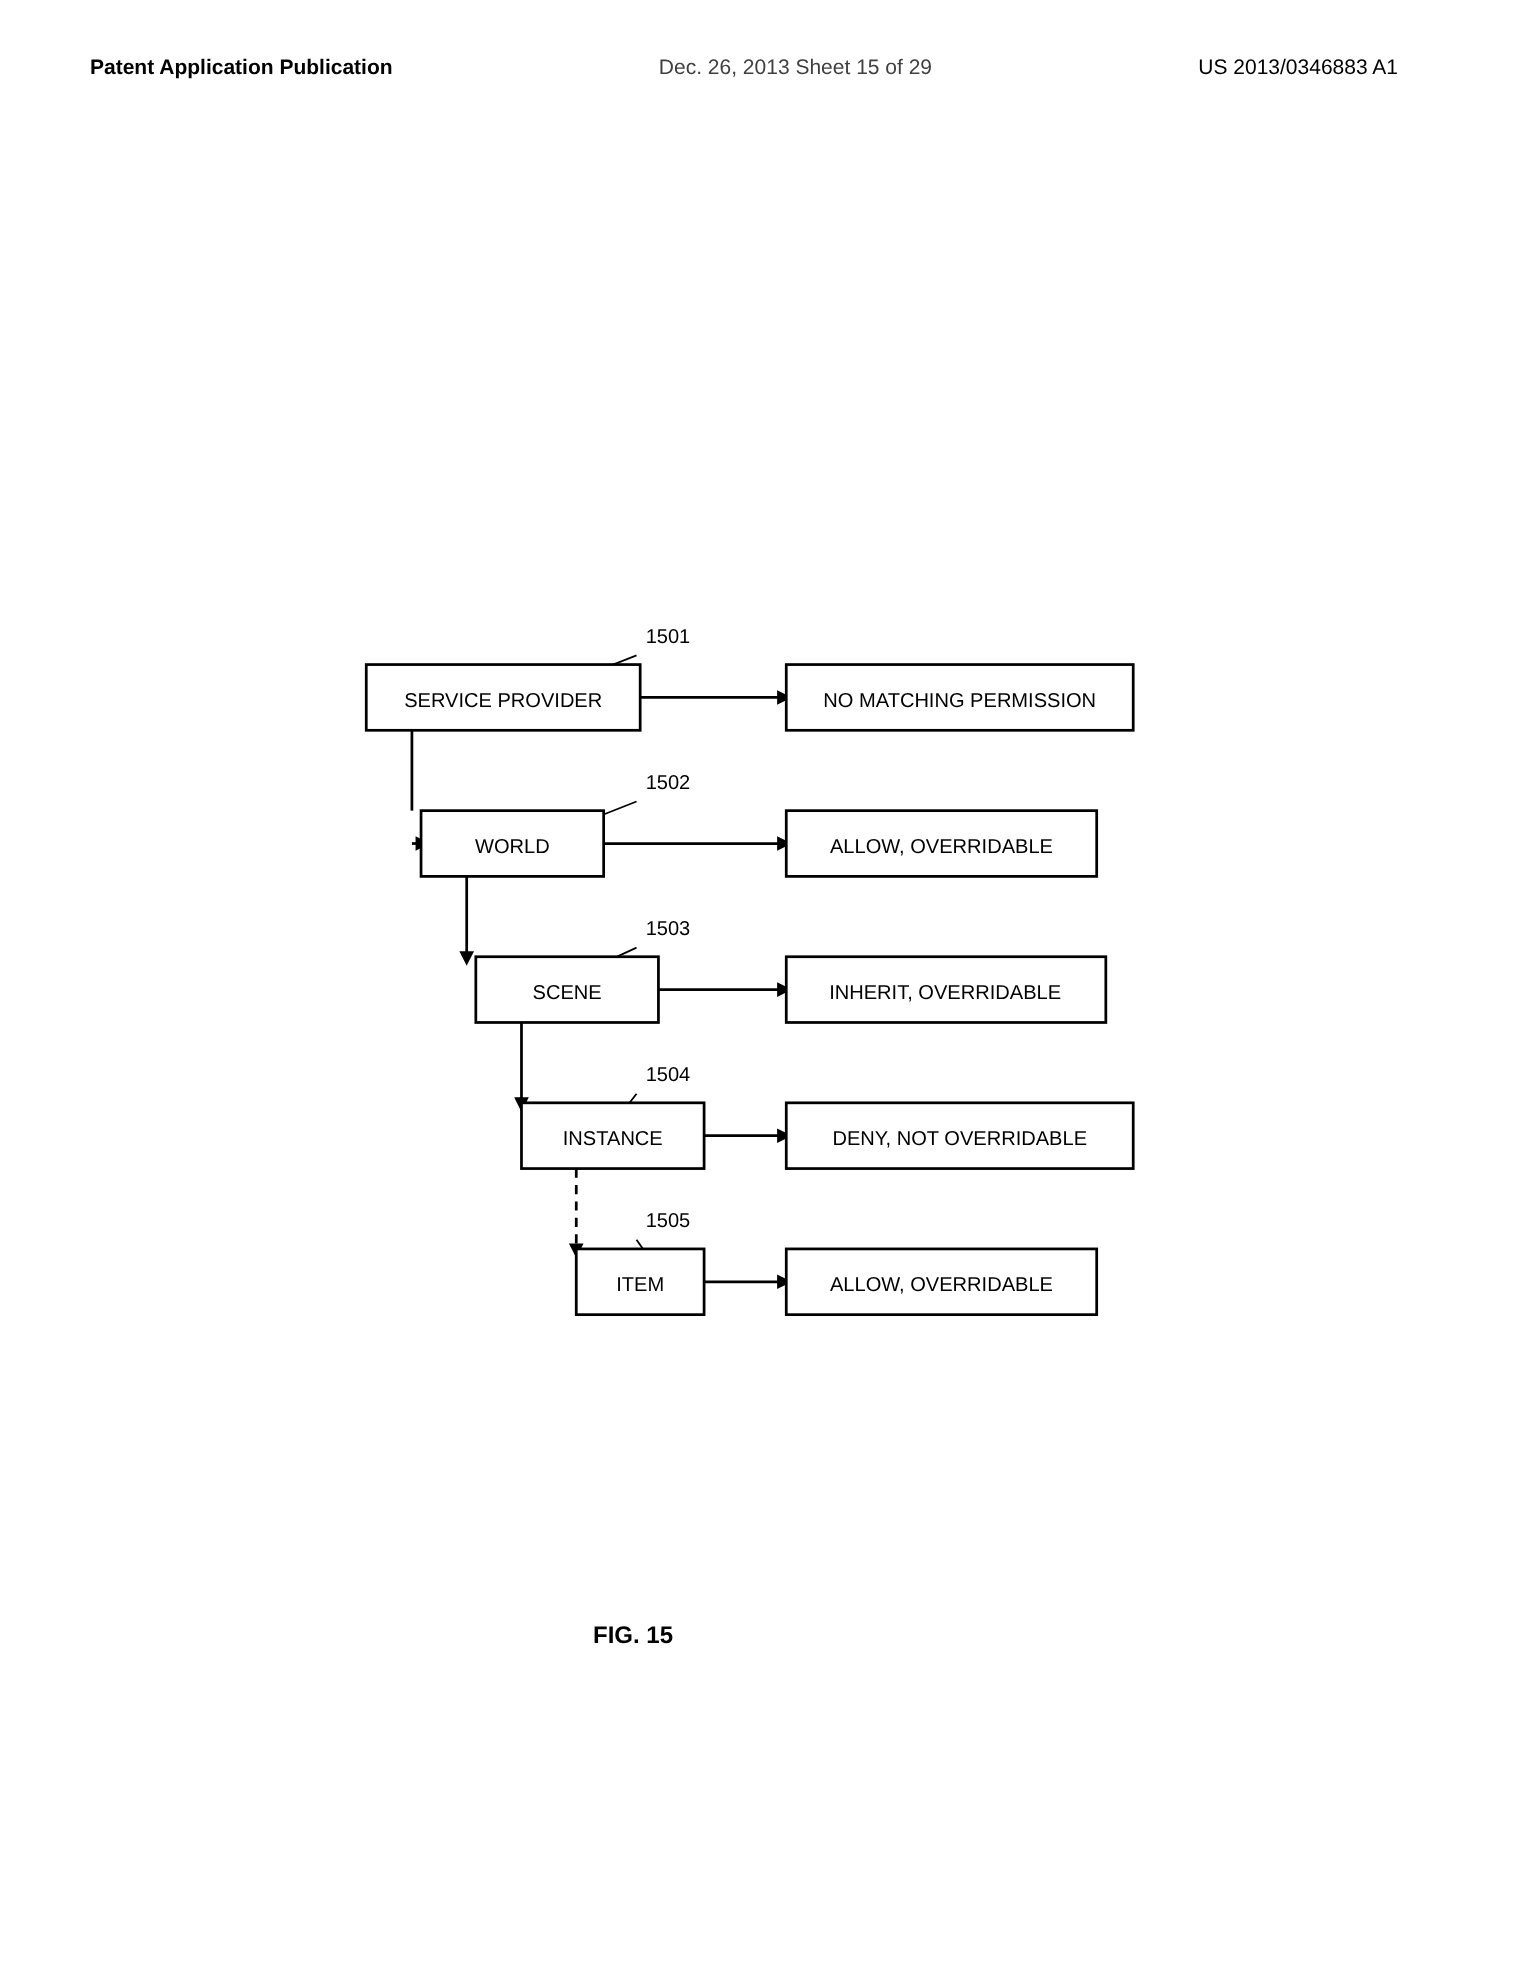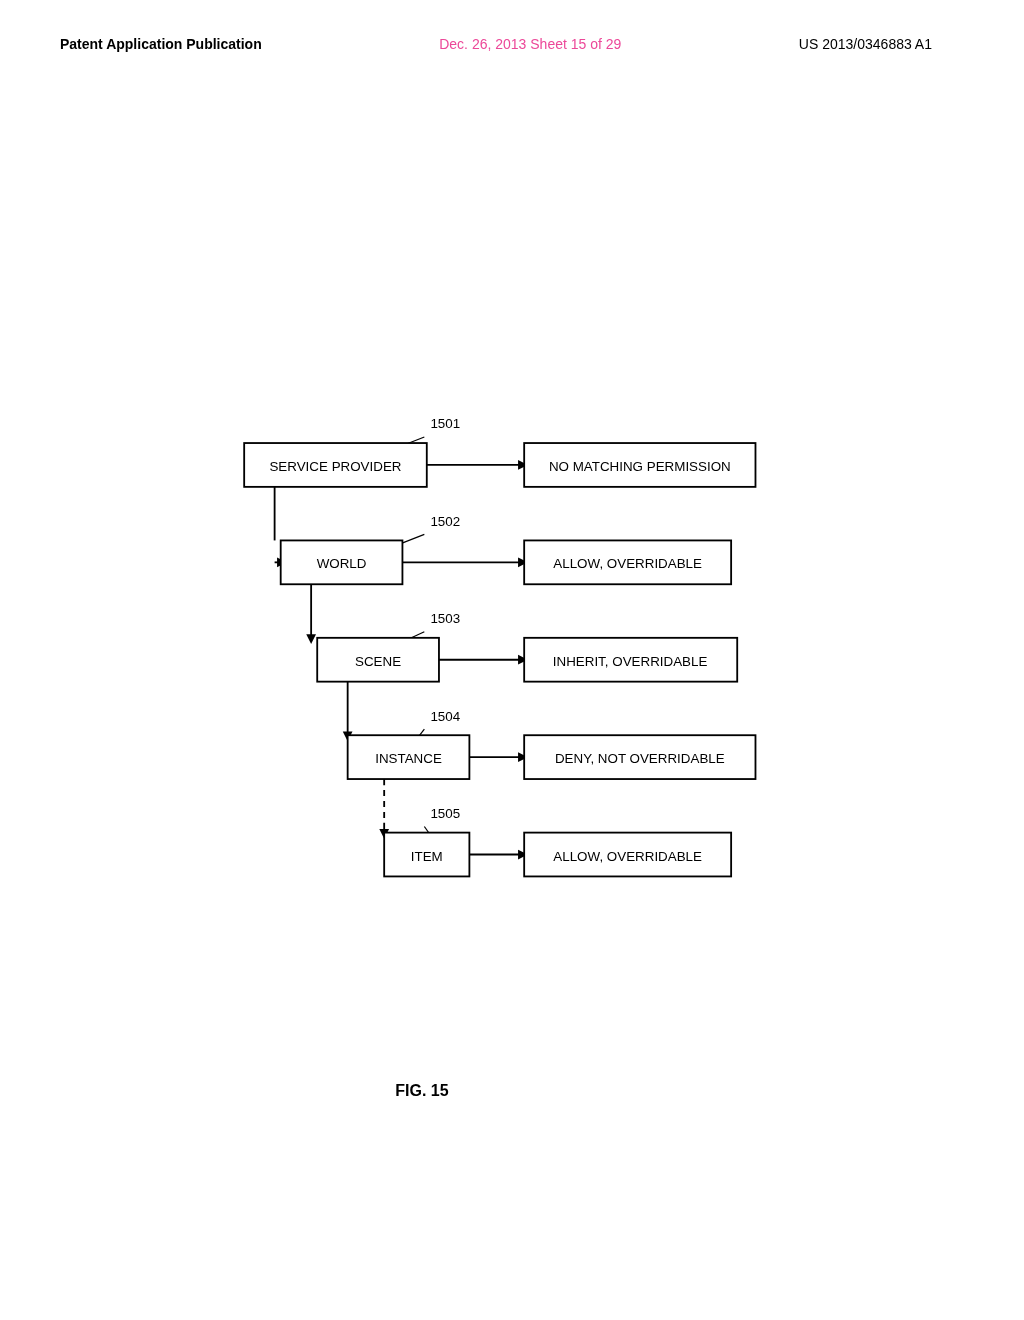--- a/index.html
+++ b/index.html
@@ -19,21 +19,21 @@
       align-items: baseline;
       padding: 36px 92px 0 60px;
     }
     .header-left {
       font-size: 14px;
       font-weight: bold;
       color: #000;
     }
     .header-center {
       font-size: 14px;
-      color: #ec4899;
+      color: #404040;
     }
     .header-right {
       font-size: 14px;
       color: #000;
       text-align: right;
     }
 
     
     .diagram-area {
       position: absolute;

